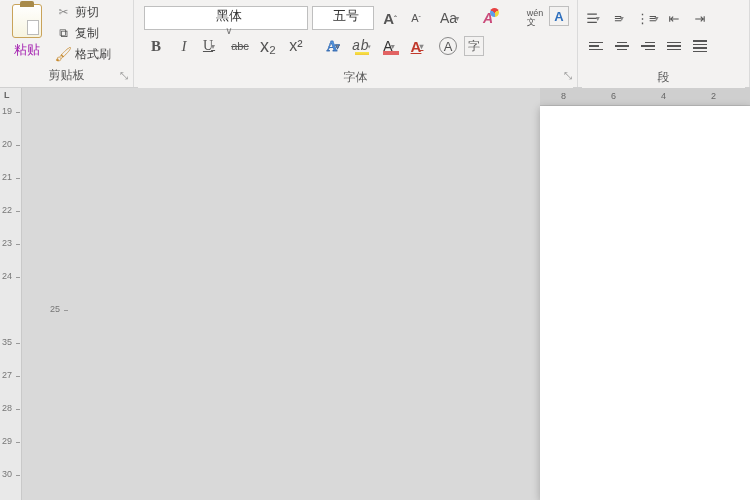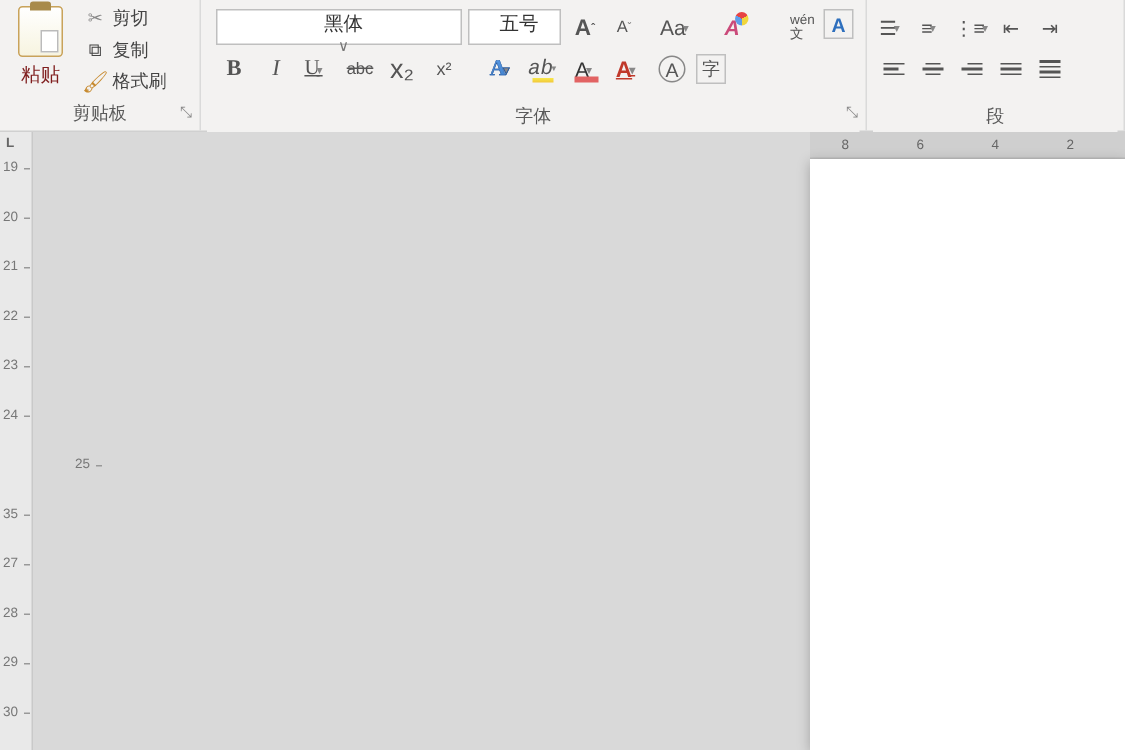--- a/index.html
+++ b/index.html
@@ -81,21 +81,21 @@
       border-radius: 2px 2px 0 0;
     }
     .paste-icon::after {
       content: "";
       position: absolute;
       bottom: 2px; right: 2px;
       width: 10px; height: 13px;
       background: #fff;
       border: 1px solid #bbb;
     }
-    .paste-lbl { font-size: 13px; margin-top: 3px; color: #7f1d1d; }
+    .paste-lbl { font-size: 13px; margin-top: 3px; color: #a21caf; }
     .clip-side { display: flex; flex-direction: column; gap: 1px; }
     .small-btn {
       display: flex;
       align-items: center;
       gap: 4px;
       height: 20px;
       padding: 0 4px;
       cursor: pointer;
       font-size: 12px;
       color: #444;
@@ -139,21 +139,21 @@
     .clearfmt::after { content:""; position:absolute; top:2px; right:1px; width:9px; height:9px;
       background: conic-gradient(#e74343 0 60deg, #f0d63c 60deg 180deg, #5f9de8 180deg 300deg, #e74343 300deg); border-radius:50%; }
     .wenbtn { font-size: 9px; color: #555; line-height: 1; margin-left: 21px; }
     .charbord { border:1.5px solid #2e6fbd; color:#2e6fbd; width:20px; height:20px; font-size:13px; font-weight:bold; }
     .row2 { gap: 4px; }
     .b { font-weight: bold; font-family: "Times New Roman"; font-size: 15px; }
     .i { font-style: italic; font-family: "Times New Roman"; font-size: 15px; }
     .u { text-decoration: underline; font-family: "Times New Roman"; font-size: 14px; }
     .strike { text-decoration: line-through; font-size: 11px; }
     .sub { font-size: 18px; }
-    .sup { font-size: 12px; }
+    .sup { font-size: 16px; }
     .txteff { font-size:15px; font-weight:bold; font-family:"Times New Roman";
       background: linear-gradient(#5aa0ec,#3a78c4); -webkit-background-clip: text; background-clip:text; color: transparent;
       -webkit-text-stroke: 0.3px #2b5a9c; }
     .txteff2 { font-size:14px; font-style:italic; color:#555; font-family:Liberation Mono, monospace; position:relative; }
     .txteff2::after{ content:""; position:absolute; bottom:3px; left:3px; width:14px; height:3px;
       background: linear-gradient(#f7e84a,#f2c83a); }
     .hl { font-size:14px; color:#333; position:relative; }
     .hl::after{ content:""; position:absolute; bottom:3px; left:3px; width:16px; height:4px; background:#e26363; }
     .fcolor { font-size:15px; font-weight:bold; color:#c0392b; text-decoration: underline; text-decoration-color:#c0392b; }
     .circ { font-size:13px; color:#555; position:relative; }

